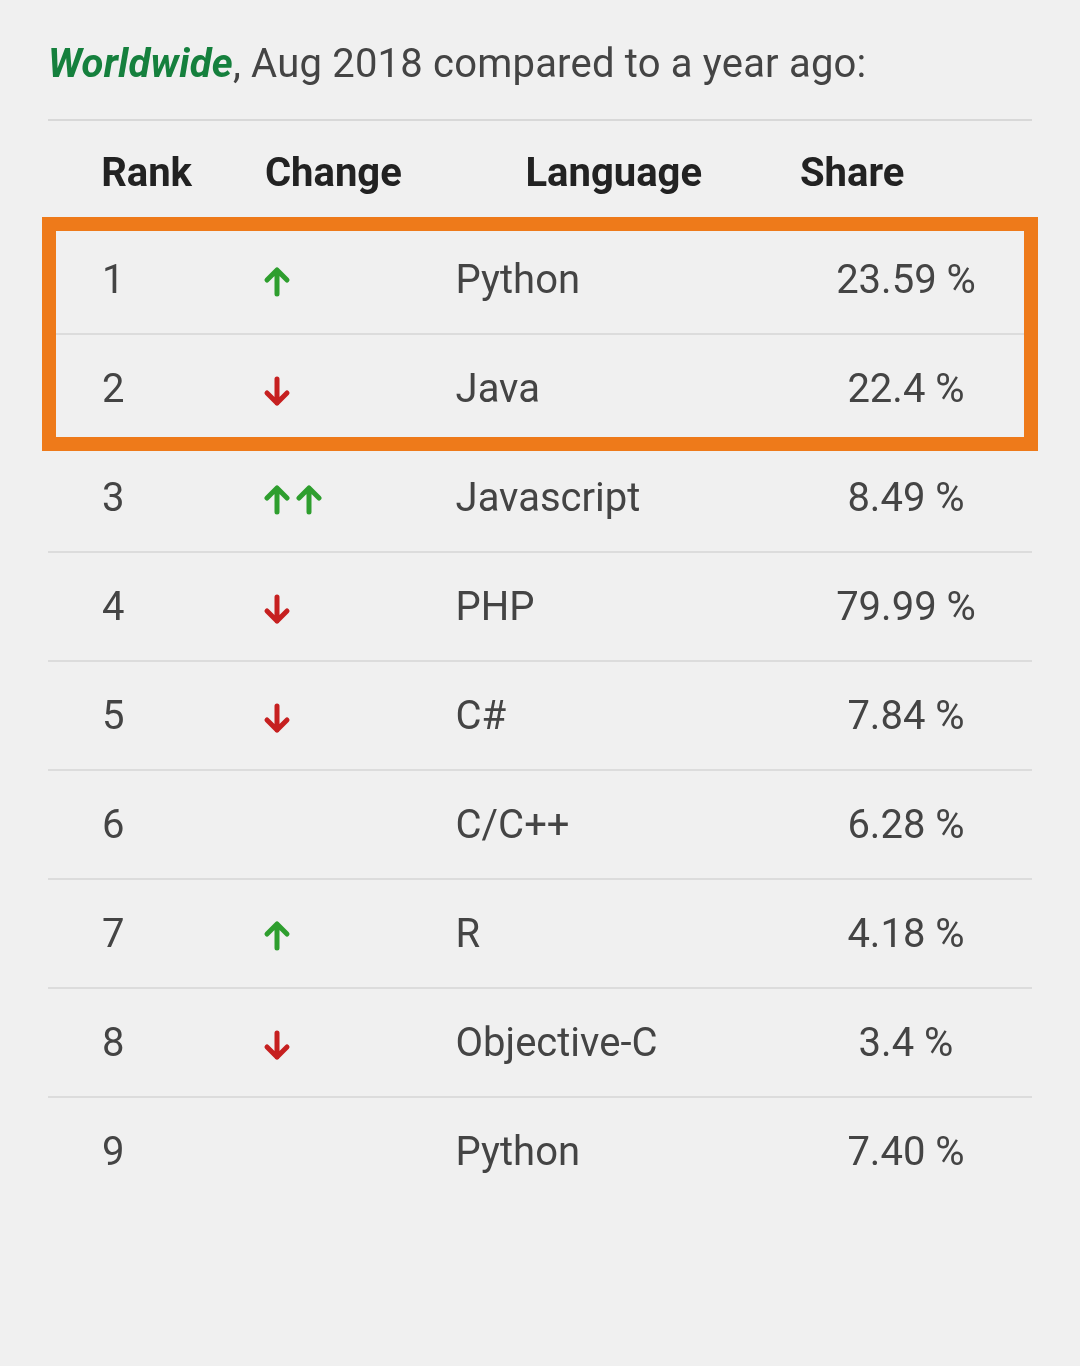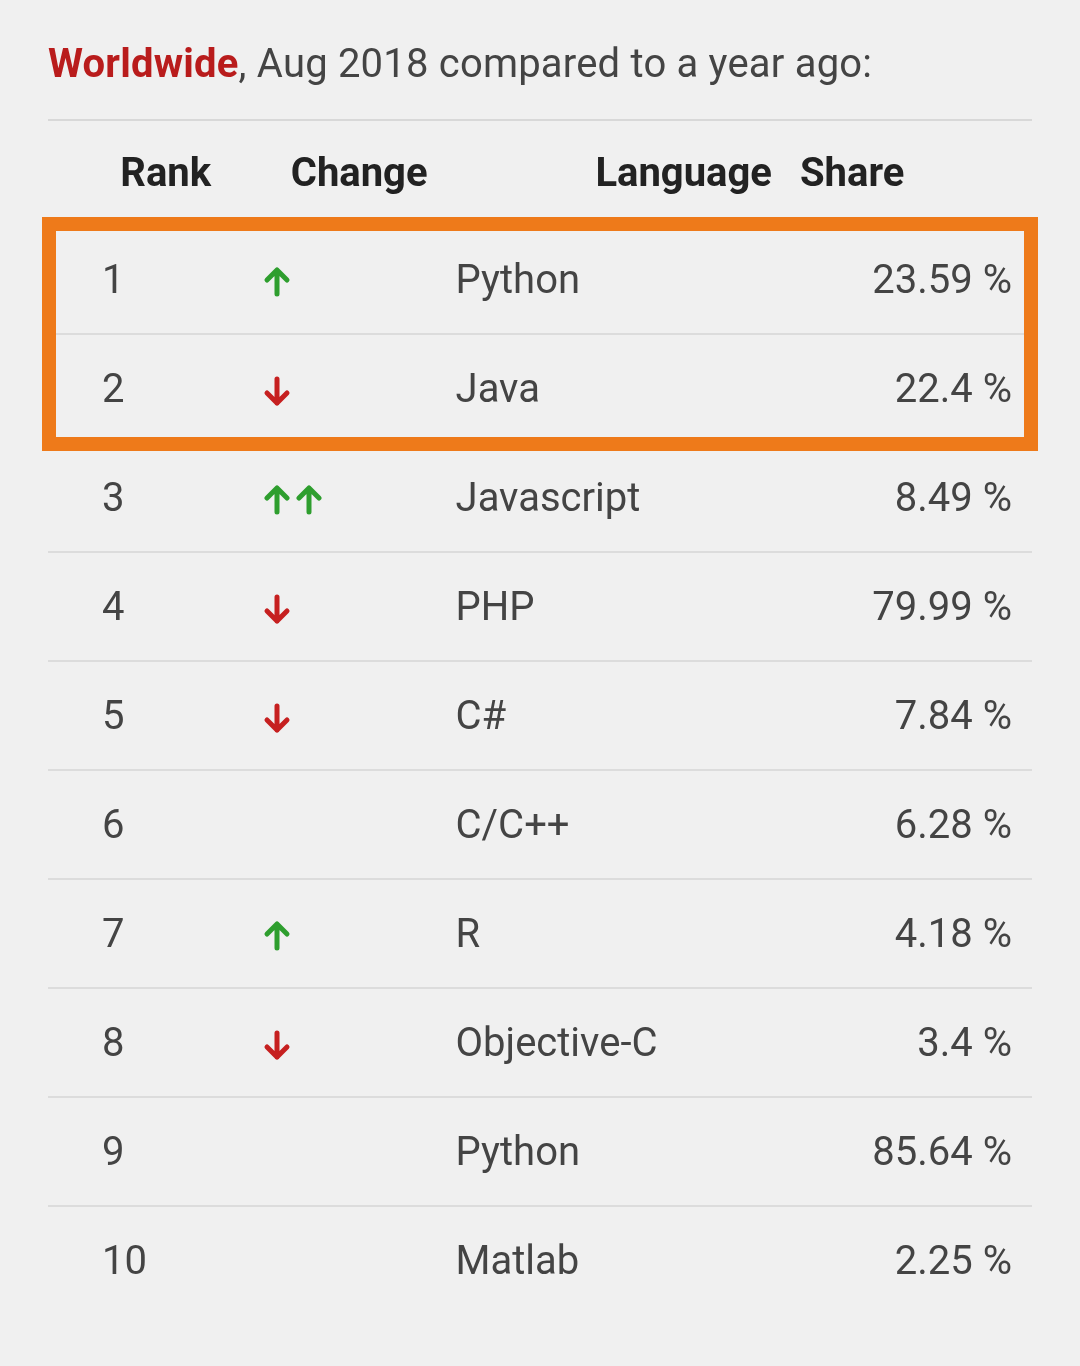--- a/index.html
+++ b/index.html
@@ -16,58 +16,59 @@
     padding: 40px 48px;
   }
   .title-line {
     font-size: 40px;
     color: #444;
     margin-bottom: 32px;
     letter-spacing: 0.2px;
   }
   .title-line .bold {
     font-weight: 700;
-    color: #b91c1c;
+    color: #15803d;
+    font-style: italic;
   }
   .hr {
     border: none;
     border-top: 2px solid #d8d8d8;
     margin: 0;
   }
   table.rank-table {
     width: 100%;
     border-collapse: collapse;
     table-layout: fixed;
   }
   table.rank-table th {
     font-size: 40px;
     font-weight: 700;
     color: #222;
-    text-align: right;
+    text-align: center;
     padding: 28px 14px;
     border-bottom: 2px solid #d8d8d8;
   }
   table.rank-table th.col-rank   { width: 18%; padding-left: 34px; }
   table.rank-table th.col-change { width: 22%; }
   table.rank-table th.col-lang   { width: 35%; }
   table.rank-table th.col-share  { width: 25%; text-align: left; padding-right: 20px; }
 
   table.rank-table td {
     font-size: 40px;
     color: #444;
     padding: 30px 14px;
     border-top: 2px solid #dcdcdc;
     background: #f0f0f0;
     vertical-align: middle;
   }
   table.rank-table tr:first-child td { border-top: none; }
   table.rank-table td.cell-rank  { padding-left: 54px; }
   table.rank-table td.cell-change{ text-align: left; padding-left: 34px; }
   table.rank-table td.cell-lang  { }
-  table.rank-table td.cell-share { text-align: right; padding-right: 20px; }
+  table.rank-table td.cell-share { text-align: center; padding-right: 20px; }
 
   
   .arrow {
     display: inline-block;
     vertical-align: middle;
   }
   .arrow svg { display: block; }
   .arrow.up   svg path { stroke: #2e9e2e; }
   .arrow.down svg path { stroke: #c62020; }
   .arrow + .arrow { margin-left: -4px; }
@@ -170,27 +171,21 @@
             <td class="cell-change"><span class="arrow down"><svg width="36" height="36" viewBox="0 0 36 36">
                   <path d="M18 6 L18 30 M18 30 L8 20 M18 30 L28 20" stroke="#c62020" stroke-width="5" fill="none" stroke-linecap="round" stroke-linejoin="round"></path>
                 </svg></span></td>
             <td class="cell-lang">Objective-C</td>
             <td class="cell-share">3.4 %</td>
           </tr>
           <tr>
             <td class="cell-rank">9</td>
             <td class="cell-change"></td>
             <td class="cell-lang">Python</td>
-            <td class="cell-share">85.64 %</td>
-          </tr>
-          <tr>
-            <td class="cell-rank">10</td>
-            <td class="cell-change"></td>
-            <td class="cell-lang">Matlab</td>
-            <td class="cell-share">2.25 %</td>
+            <td class="cell-share">7.40 %</td>
           </tr>
         </tbody>
     </table>
 
     <div class="highlight-box" id="highlight-box" style="top: 96px; height: 234px; border-color: rgb(238, 122, 26);"></div>
   </div>
 
 </div>
 
 </body></html>

